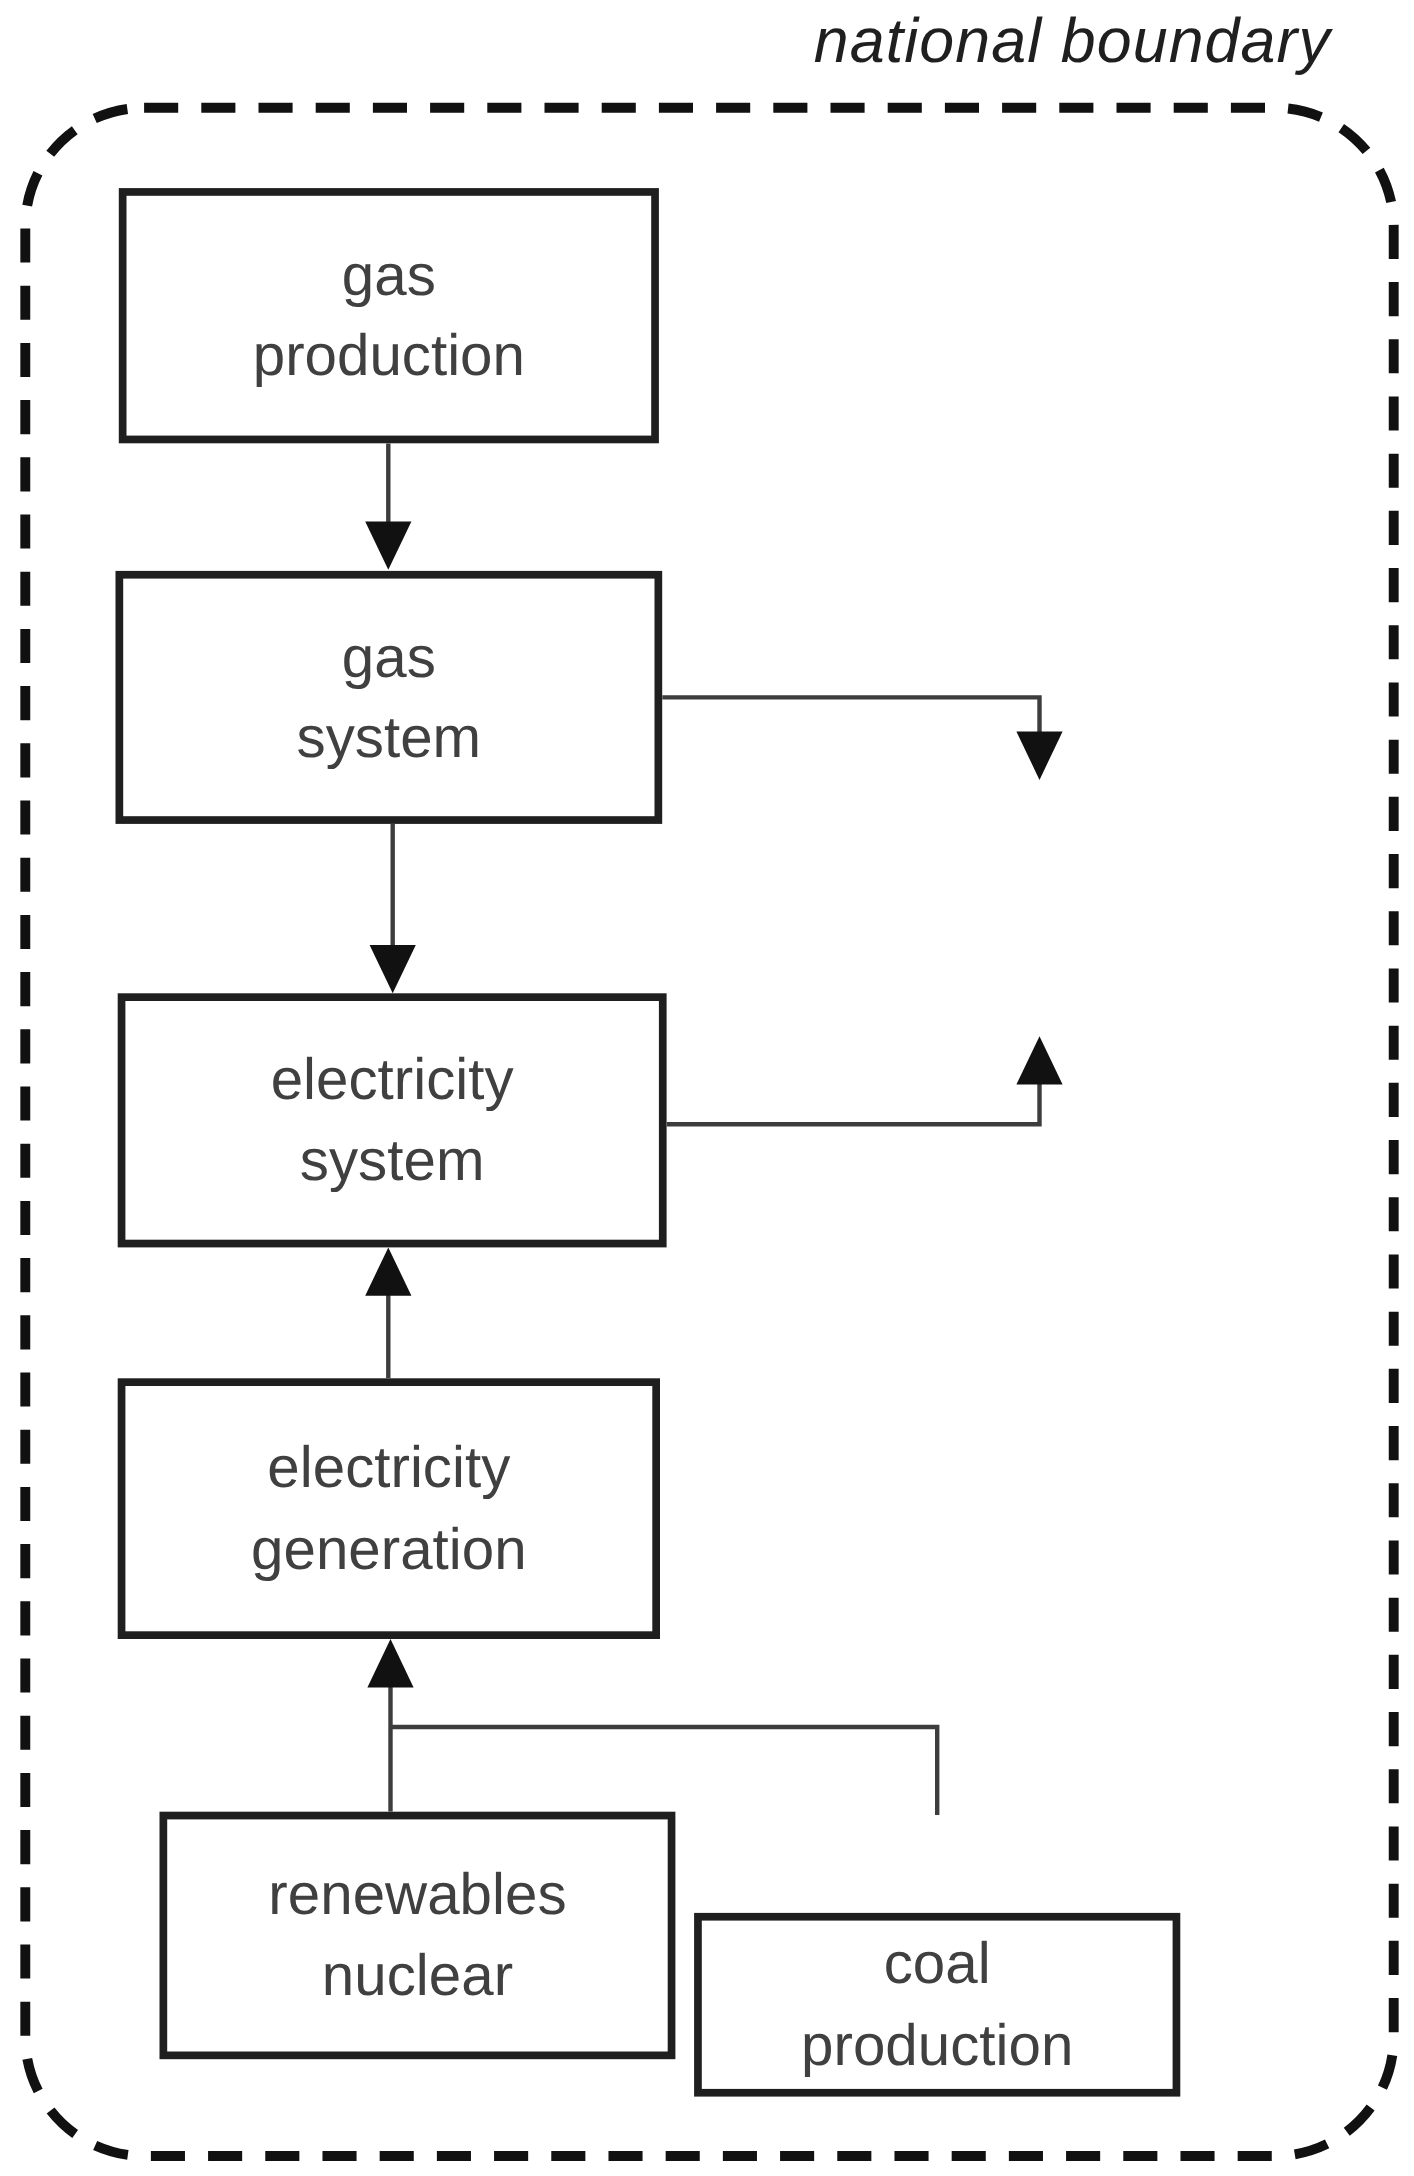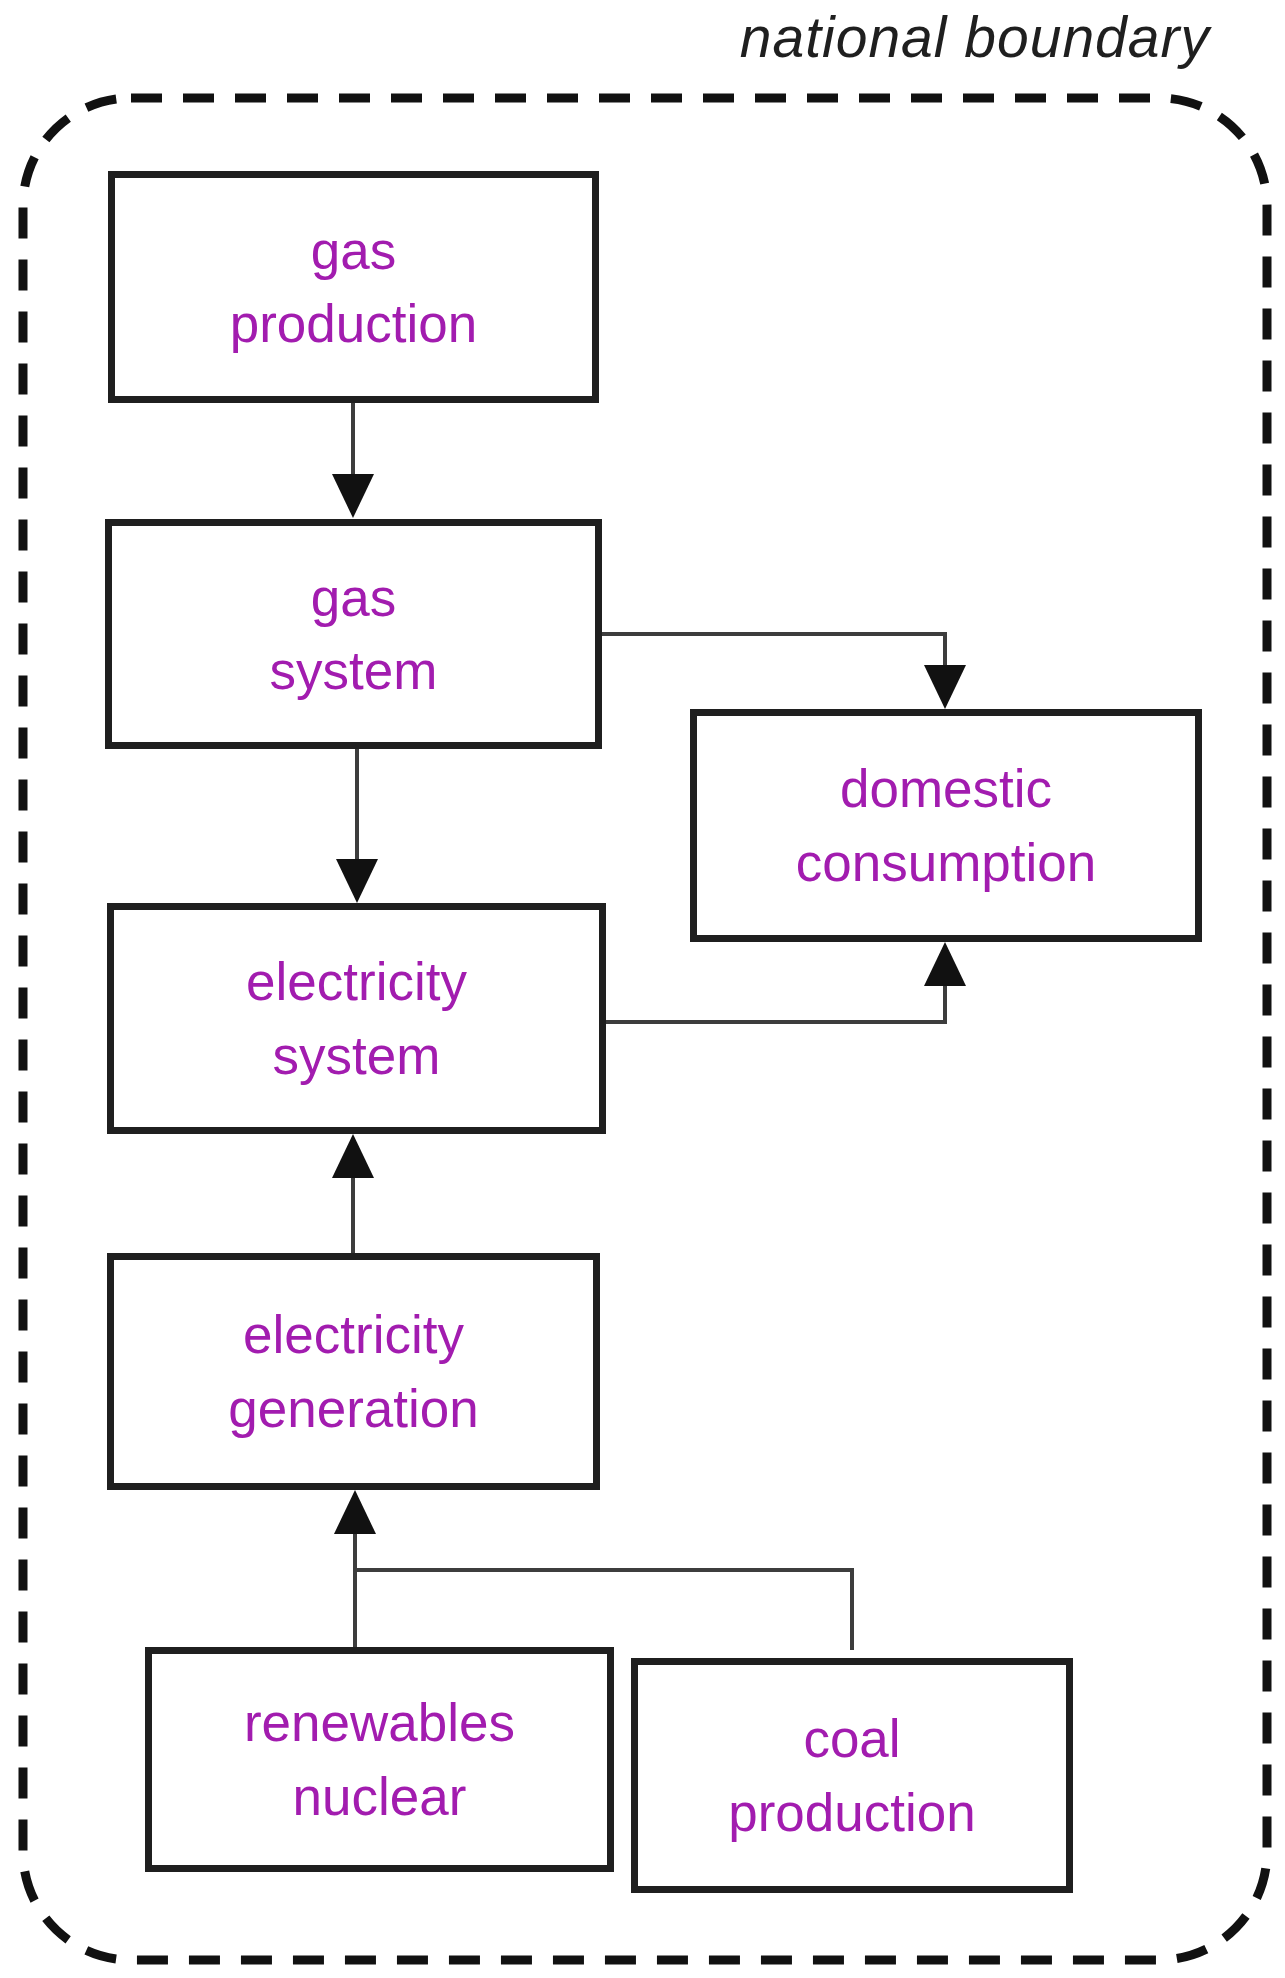--- a/index.html
+++ b/index.html
@@ -33,30 +33,30 @@
     background:var(--box-bg);
     border:7px solid var(--ink);
     display:flex;align-items:center;justify-content:center;
     z-index:2;
   }
   .node .label{
     white-space:pre-line;
     text-align:center;
     font-size:53px;
     line-height:1.38;
-    color:#a21caf;
+    color:#404040;
   }
   
   #node-gas-production        {left:108px; top:171px;  width:491px; height:232px;}
   #node-gas-system            {left:105px; top:519px;  width:497px; height:230px;}
   #node-domestic-consumption  {left:690px; top:709px;  width:512px; height:233px;}
   #node-electricity-system    {left:107px; top:903px;  width:499px; height:231px;}
   #node-electricity-generation{left:107px; top:1253px; width:493px; height:237px;}
   #node-renewables-nuclear    {left:113px; top:1647px; width:469px; height:225px;margin-left:32px;}
-  #node-coal-production       {left:631px; top:1658px; width:442px; height:235px;}
+  #node-coal-production       {left:631px; top:1739px; width:442px; height:167px;}
 </style>
 </head>
 <body>
 
 <div id="stage">
 
   <div id="diagram-title">national boundary</div>
 
   <svg class="layer" width="1285" height="1978" viewBox="0 0 1285 1978" aria-hidden="true">
 
@@ -100,24 +100,20 @@
   <div class="node" id="node-gas-production">
     <span class="label">gas
 production</span>
   </div>
 
   <div class="node" id="node-gas-system">
     <span class="label">gas
 system</span>
   </div>
 
-  <div class="node" id="node-domestic-consumption">
-    <span class="label">domestic
-consumption</span>
-  </div>
 
   <div class="node" id="node-electricity-system">
     <span class="label">electricity
 system</span>
   </div>
 
   <div class="node" id="node-electricity-generation">
     <span class="label">electricity
 generation</span>
   </div>

